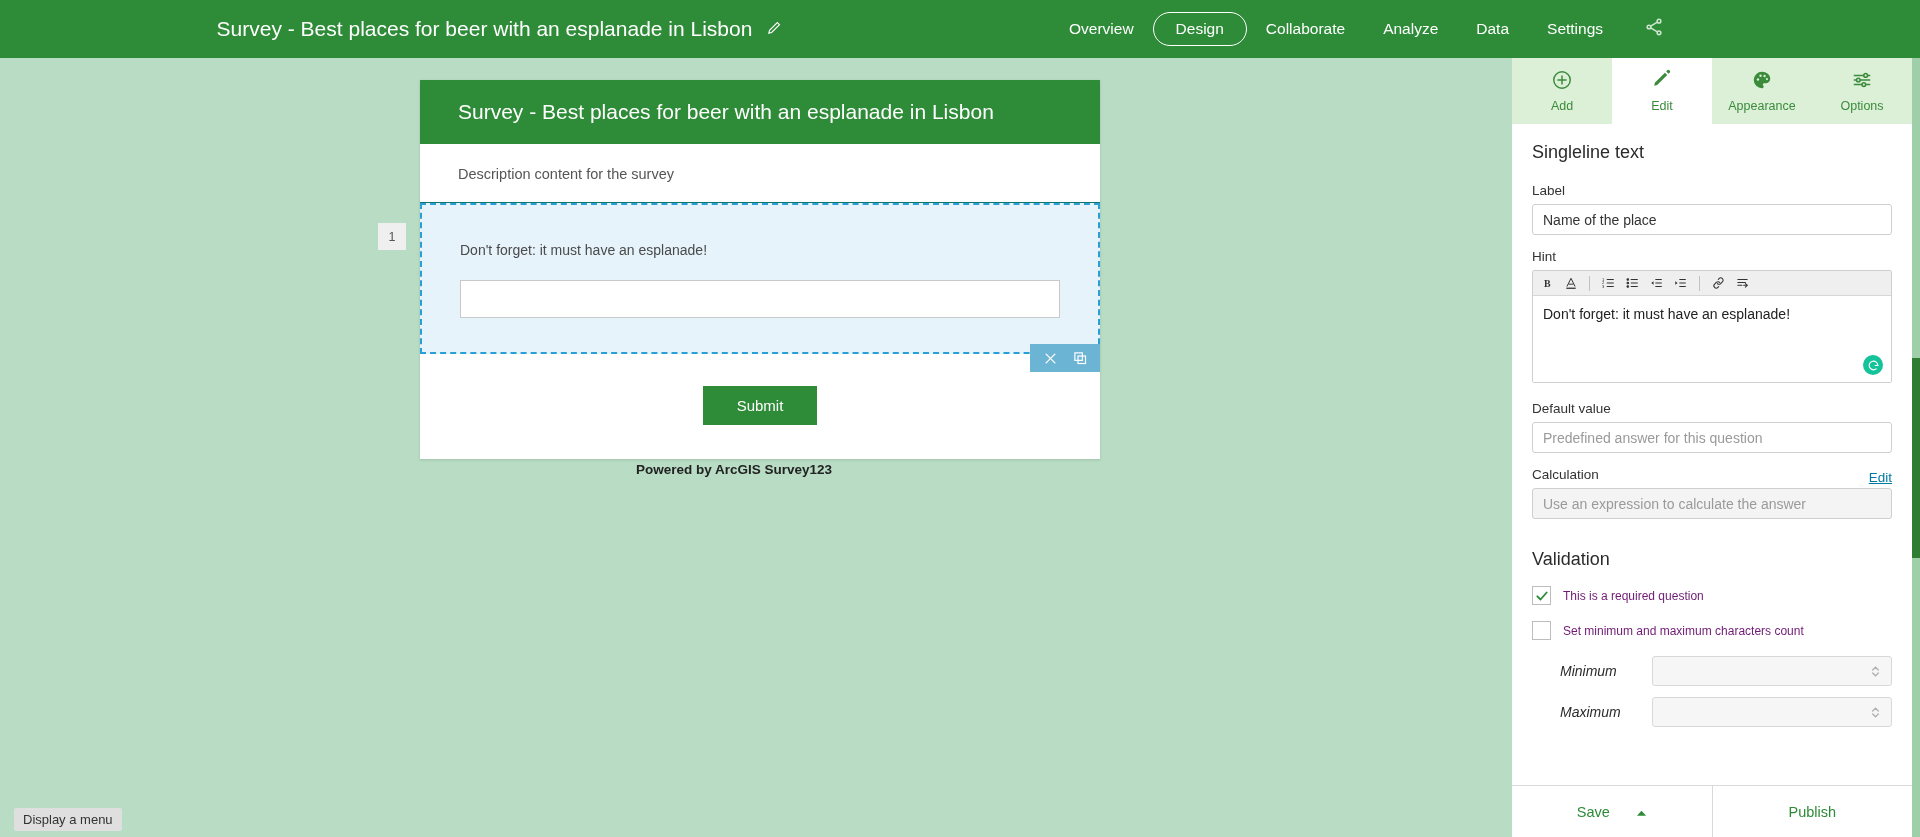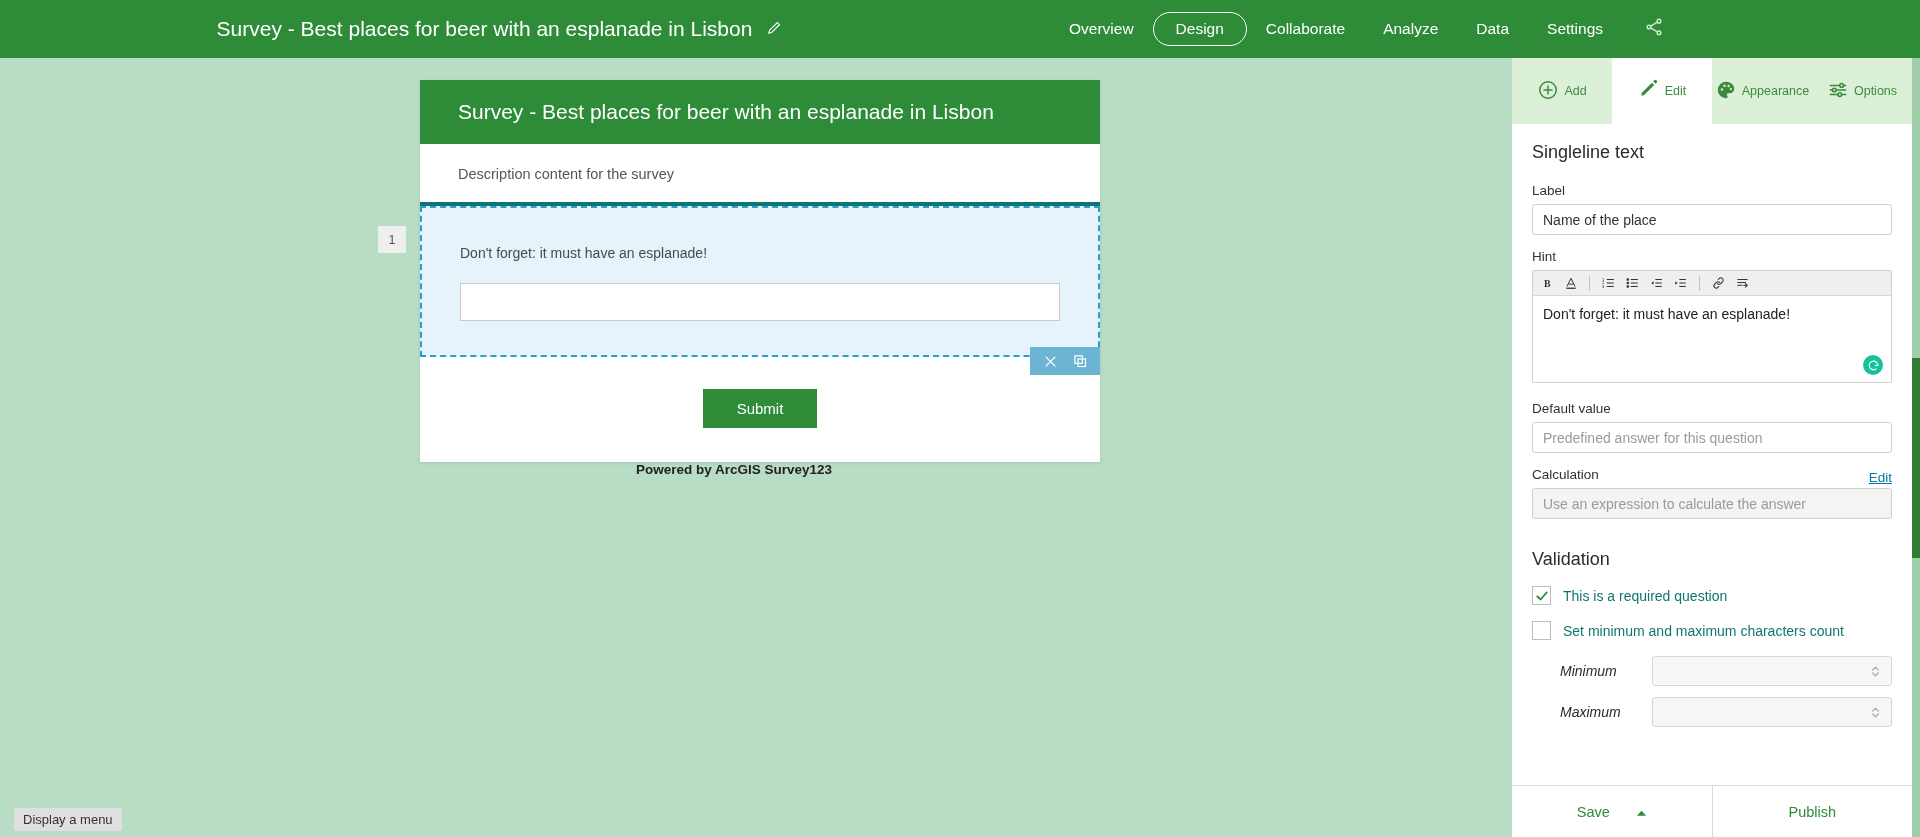--- a/index.html
+++ b/index.html
@@ -50,21 +50,21 @@
     width: 680px;
     background: #ffffff;
     box-shadow: 0 1px 3px rgba(0,0,0,.12);
   }
   .survey-header {
     background: #2e8b38; color: #fff;
     padding: 20px 38px; font-size: 21px; font-weight: 400;
   }
   .survey-desc {
     padding: 22px 38px 20px 38px; color: #555; font-size: 14.5px;
-    border-bottom: 4px solid #0f766e;
+    border-bottom: 1px solid #0f766e;
   }
 
   
   .question-block {
     position: relative;
     background: #e6f3fb;
     border: 2px dashed #2a9fd6;
     margin: 0; padding: 28px 38px 34px 38px;
   }
   .q-number {
@@ -110,21 +110,21 @@
 
   
   .rightpanel {
     position: absolute; top: 58px; right: 8px;
     width: 400px; height: 779px;
     background: #ffffff;
     display: flex; flex-direction: column;
   }
   .panel-tabs { display: flex; height: 66px; background: #dcf0d8; }
   .panel-tab {
-    flex: 1; display: flex; align-items: center;
+    flex: 1; display: flex; flex-direction: column; align-items: center;
     justify-content: center; gap: 5px; cursor: pointer;
     color: #3b8b3b; font-size: 12.5px;
   }
   .panel-tab.active { background: #ffffff; }
   .panel-body {
     flex: 1; overflow: hidden; padding: 18px 20px 0 20px;
     position: relative;
   }
   .panel-heading { font-size: 18px; color: #2b2b2b; margin-bottom: 20px; }
   .field-label { font-size: 13.5px; color: #333; margin-bottom: 6px; }
@@ -162,21 +162,21 @@
     color: #0079a5; font-size: 13.5px; text-decoration: underline; cursor: pointer;
   }
 
   .section-heading { font-size: 18px; color: #2b2b2b; margin: 30px 0 16px 0; }
   .check-row { display: flex; align-items: center; gap: 12px; margin-bottom: 16px; }
   .checkbox {
     width: 19px; height: 19px; border: 1px solid #bdbdbd; background: #fff;
     display: flex; align-items: center; justify-content: center; cursor: pointer;
     flex: none;
   }
-  .check-label { font-size: 14px; color: #0f766e; }
+  .check-label { font-size: 12px; color: #701a75; }
 
   .minmax-row { display: flex; align-items: center; margin-bottom: 11px; }
   .minmax-label { width: 120px; padding-left: 28px; font-size: 14px; color: #2b2b2b; font-style: italic; }
   .spinner {
     flex: 1; height: 30px; border: 1px solid #d8d8d8; border-radius: 3px;
     background: #f6f6f6; display: flex; align-items: center;
     justify-content: flex-end; padding-right: 9px;
   }
 
   .panel-footer {

